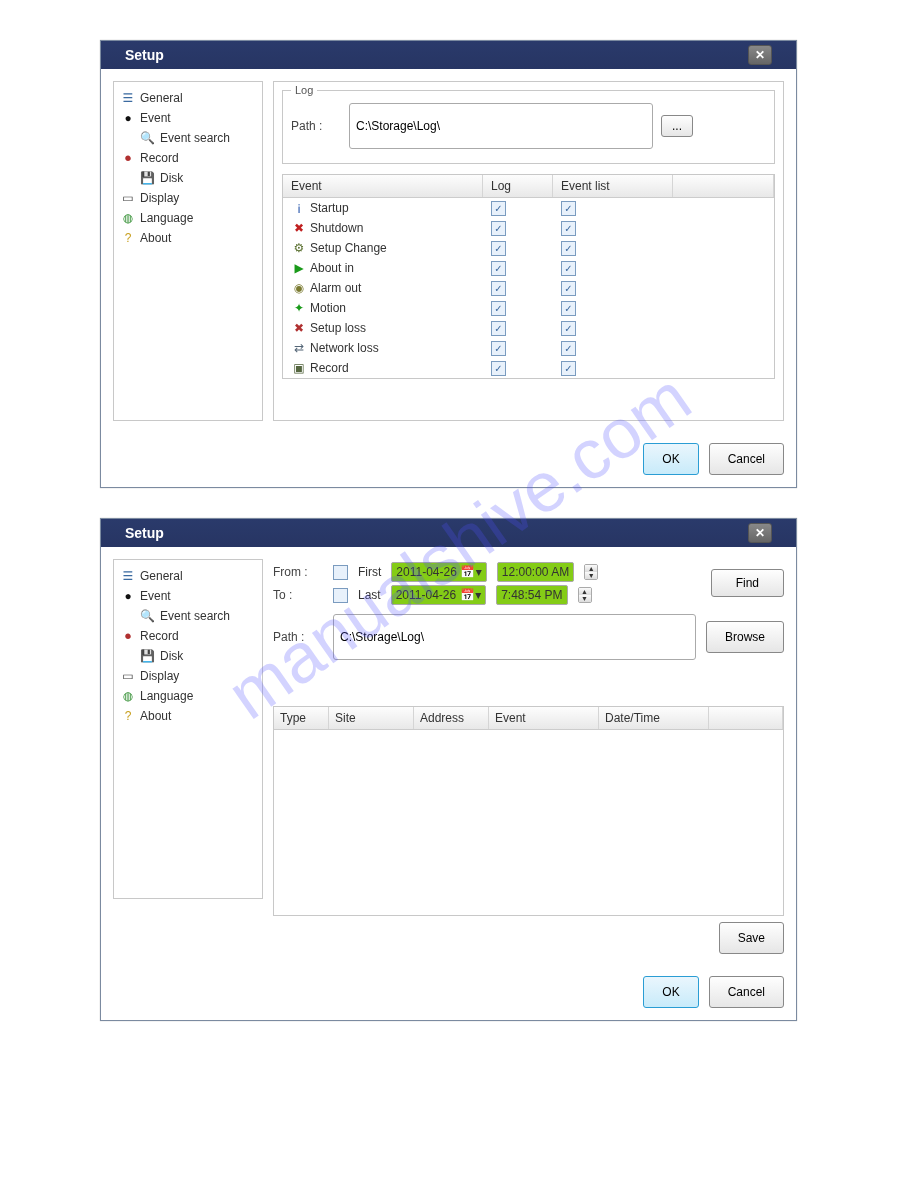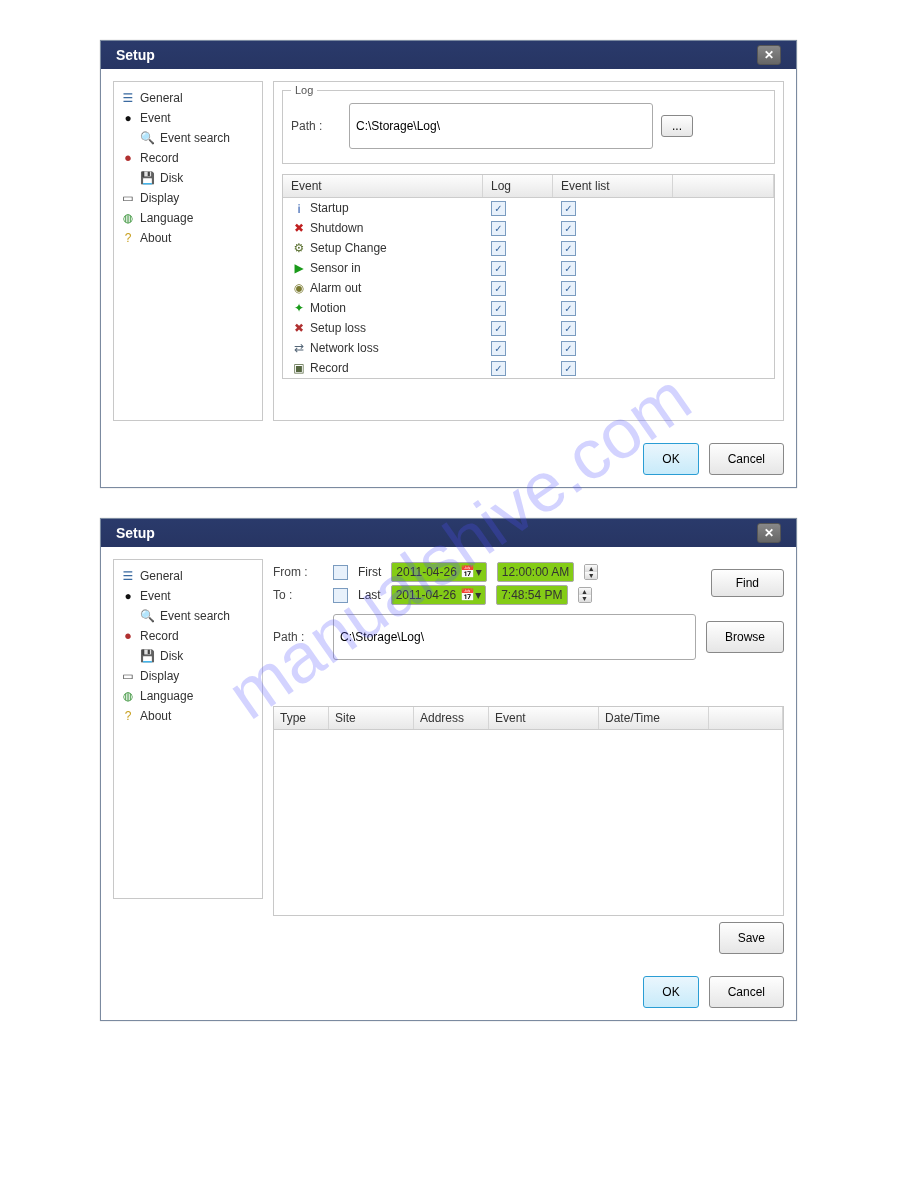--- a/index.html
+++ b/index.html
@@ -16,21 +16,21 @@
     background: #fff;
     width: 695px;
     margin-bottom: 30px;
     box-shadow: 0 0 1px rgba(0,0,0,0.3);
   }
   .titlebar {
     background: linear-gradient(to bottom, #2a3a6b, #273563);
     color: #fff;
     font-weight: bold;
     font-size: 14px;
-    padding: 4px 15px;
+    padding: 4px 24px;
     display: flex;
     justify-content: space-between;
     align-items: center;
   }
   .close-btn {
     width: 22px;
     height: 18px;
     background: linear-gradient(to bottom,#888,#666);
     border: 1px solid #555;
     border-radius: 3px;
@@ -323,21 +323,21 @@
                 <span class="chk">✓</span>
               </div>
               <div>
                 <span class="chk">✓</span>
               </div>
               <div></div>
             </div>
             <div class="event-row">
               <div>
                 <span class="icon" style="color: rgb(26, 154, 26);">▶</span>
-                <span>Sensor in</span>
+                <span>About in</span>
               </div>
               <div>
                 <span class="chk">✓</span>
               </div>
               <div>
                 <span class="chk">✓</span>
               </div>
               <div></div>
             </div>
             <div class="event-row">

